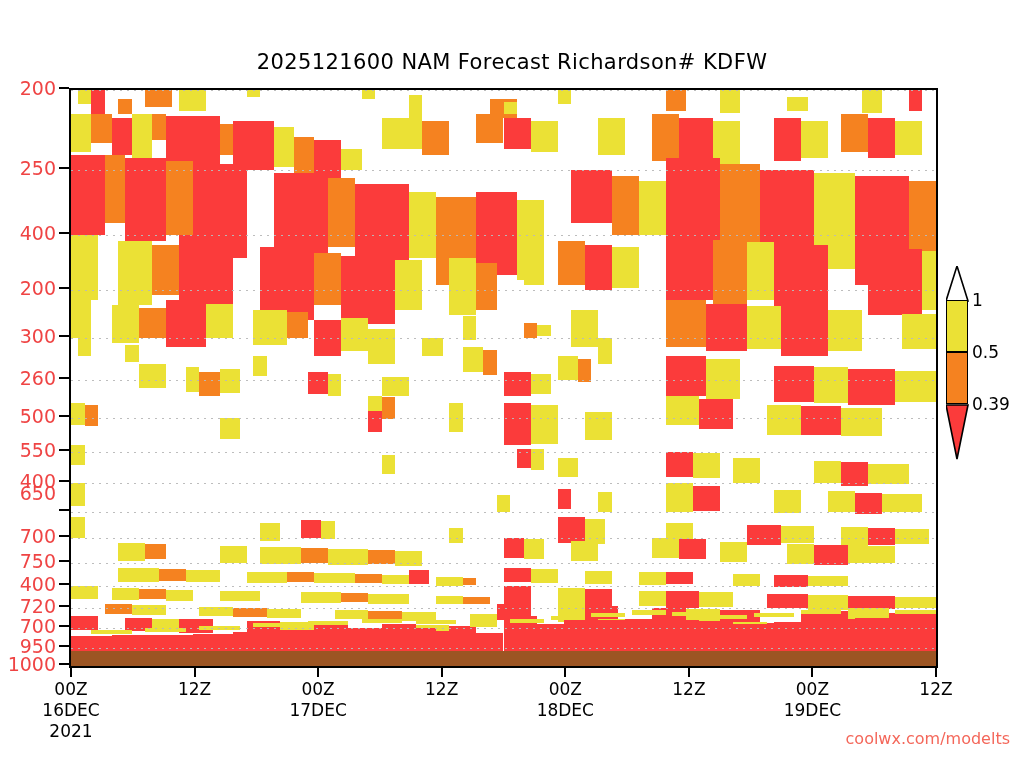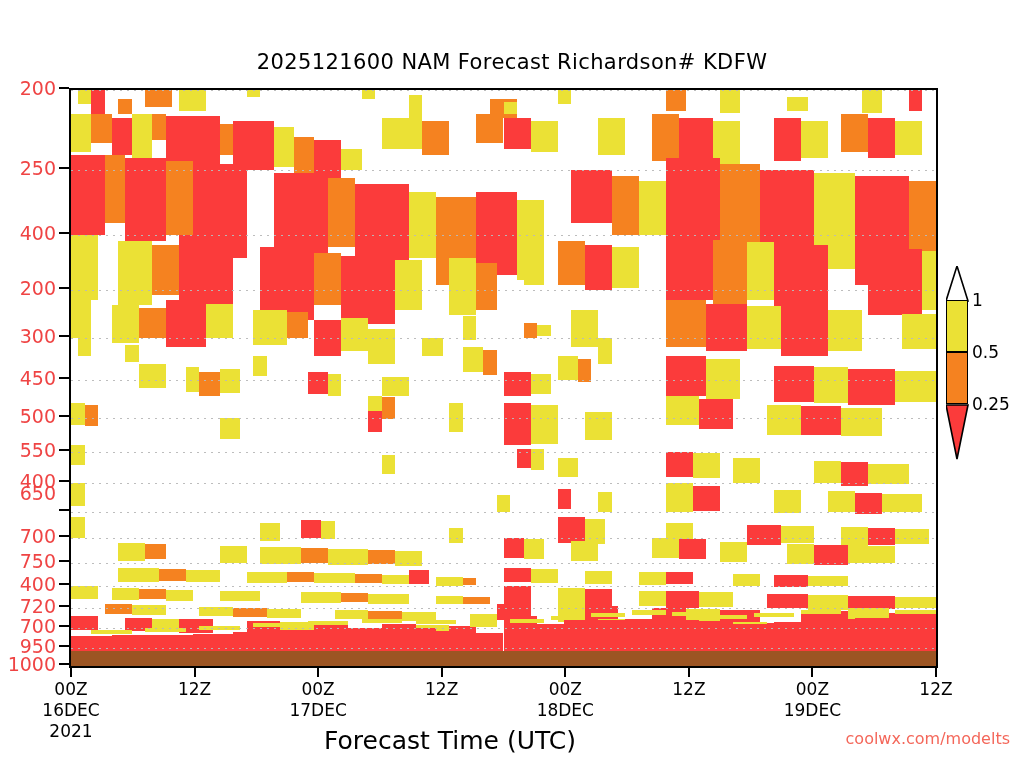--- a/index.html
+++ b/index.html
@@ -82,21 +82,21 @@
       <div class="ylab" style="top:0.0px;right:13px">200</div>
       <div class="ytick" style="top:78.9px"></div>
       <div class="ylab" style="top:79.9px;right:13px">250</div>
       <div class="ytick" style="top:144.1px"></div>
       <div class="ylab" style="top:145.1px;right:13px">400</div>
       <div class="ytick" style="top:199.3px"></div>
       <div class="ylab" style="top:200.3px;right:13px">200</div>
       <div class="ytick" style="top:247.1px"></div>
       <div class="ylab" style="top:248.1px;right:13px">300</div>
       <div class="ytick" style="top:289.2px"></div>
-      <div class="ylab" style="top:290.2px;right:13px">450</div>
+      <div class="ylab" style="top:290.2px;right:13px">260</div>
       <div class="ytick" style="top:326.9px"></div>
       <div class="ylab" style="top:327.9px;right:13px">500</div>
       <div class="ytick" style="top:361.0px"></div>
       <div class="ylab" style="top:362.0px;right:13px">550</div>
       <div class="ytick" style="top:392.2px"></div>
       <div class="ylab" style="top:393.2px;right:13px">400</div>
       <div class="ytick" style="top:420.8px"></div>
       <div class="ylab" style="top:405px;right:13px">650</div>
       <div class="ytick" style="top:447.3px"></div>
       <div class="ylab" style="top:448.3px;right:13px">700</div>
@@ -482,29 +482,28 @@
       <div class="xlab" style="left:743.4px">
         <div>00Z</div>
         <div>19DEC</div>
       </div>
       <div class="xtick" style="left:866.0px"></div>
       <div class="xlab" style="left:867.0px">
         <div>12Z</div>
       </div>
     </div>
 
-  <div class="xtitle">Forecast Time (UTC)</div>
   <div class="credit">coolwx.com/modelts</div>
 
   <div id="cbar">
       <svg width="34" height="36" style="position:absolute;left:6px;top:-34px">
         <polygon points="11,0 22,35 0,35" fill="#ffffff" stroke="#000" stroke-width="1.6"></polygon>
       </svg>
       <div class="cbseg" style="top:0px;height:52px;background:#EBE135"></div>
       <div class="cbseg" style="top:52px;height:52px;background:#F58220"></div>
       <svg width="34" height="56" style="position:absolute;left:6px;top:104px">
         <polygon points="0,1 22,1 11,55" fill="#FB3B3B" stroke="#000" stroke-width="1.6"></polygon>
       </svg>
       <div class="cblab" style="top:0px">1</div>
       <div class="cblab" style="top:52px">0.5</div>
-      <div class="cblab" style="top:104px">0.25</div>
+      <div class="cblab" style="top:104px">0.39</div>
     </div>
 </div>
 
 </body></html>

